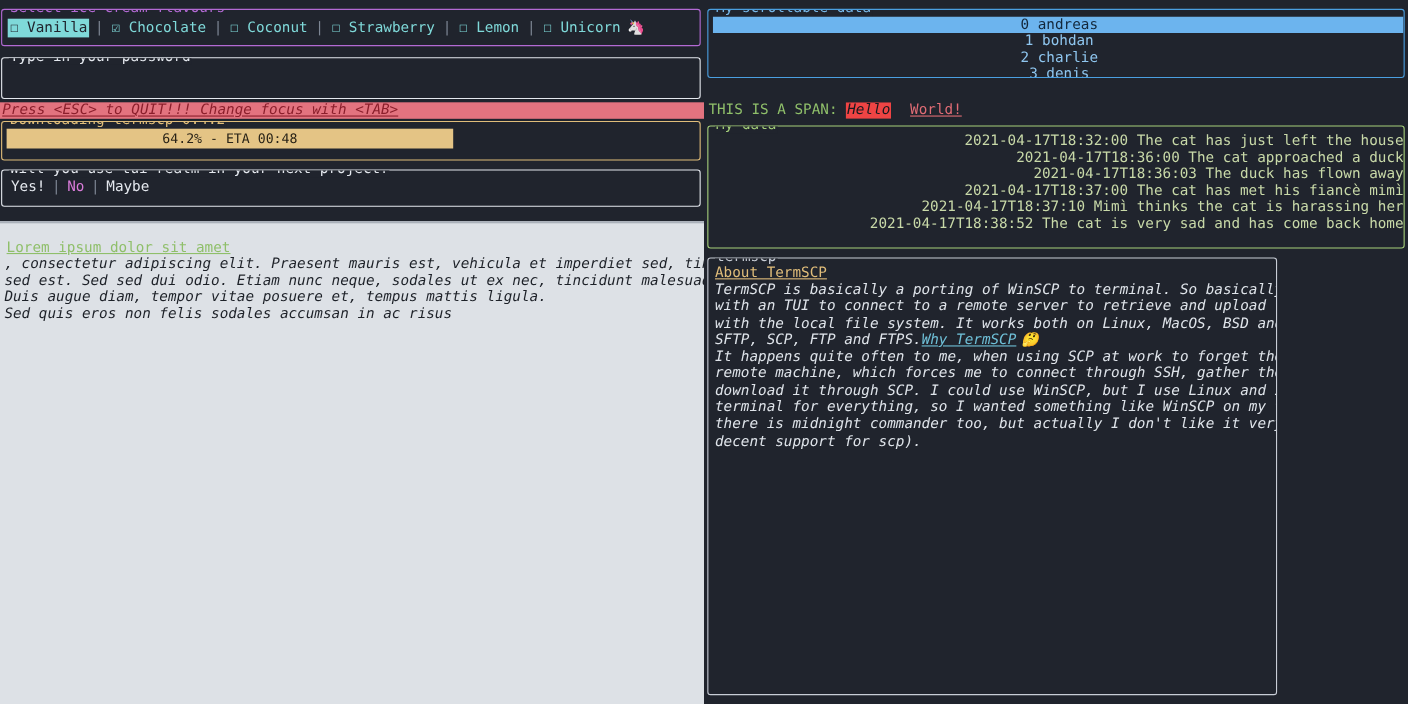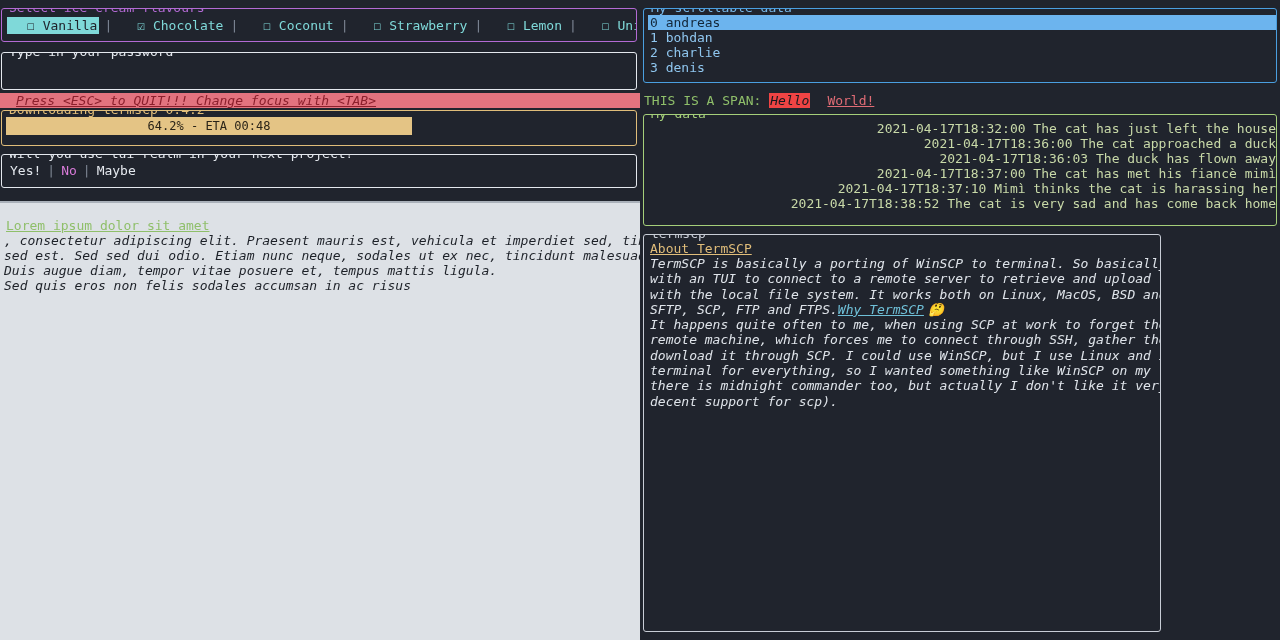--- a/index.html
+++ b/index.html
@@ -59,21 +59,21 @@
   }
   #checkbox-panel > .ptitle { color: #b36ad4; }
   .chk-row {
     position: absolute;
     left: 5px; top: 8px;
     white-space: nowrap;
     color: #7fd9d9;
   }
   .chk {
     display: inline-block;
-    padding: 1px 2px 1px 20px;
+    padding: 1px 2px 1px 2px;
     color: #7fd9d9;
   }
   .chk.sel {
     background: #7fd9d9;
     color: #20242d;
   }
   .chk-sep {
     display: inline-block;
     color: #7d8694;
     padding: 0 5px;
@@ -87,21 +87,21 @@
   #password-panel > .ptitle { color: #e4e8ee; }
 
   #quit-banner {
     position: absolute;
     left: 0; top: 93px; width: 640px; height: 15px;
     background: #e3737f;
     color: #8b1f2c;
     font-style: italic;
     text-decoration: underline;
     line-height: 15px;
-    padding-left: 16px;
+    padding-left: 2px;
     box-sizing: border-box;
     overflow: hidden;
     white-space: nowrap;
   }
 
   #progress-panel {
     left: 1px; top: 110px; width: 636px; height: 36px;
     border-color: #e0bd7a;
   }
   #progress-panel > .ptitle { color: #e0bd7a; }
@@ -164,22 +164,23 @@
     width: 640px;
     color: #1d2128;
     font-style: italic;
     line-height: 15px;
     white-space: nowrap;
   }
   .para-body div { white-space: nowrap; overflow: hidden; }
 
   
   #list-panel {
-    left: 643px; top: 8px; width: 634px; height: 75px;
+    left: 643px; top: 8px; width: 634px; height: 63px;
     border-color: #4a9fe0;
+    text-align: center;
   }
   #list-panel > .ptitle { color: #77b7e8; }
   .list-row {
     position: relative;
     height: 15px;
     line-height: 15px;
     padding-left: 2px;
     color: #8fc6ef;
     white-space: nowrap;
     overflow: hidden;

